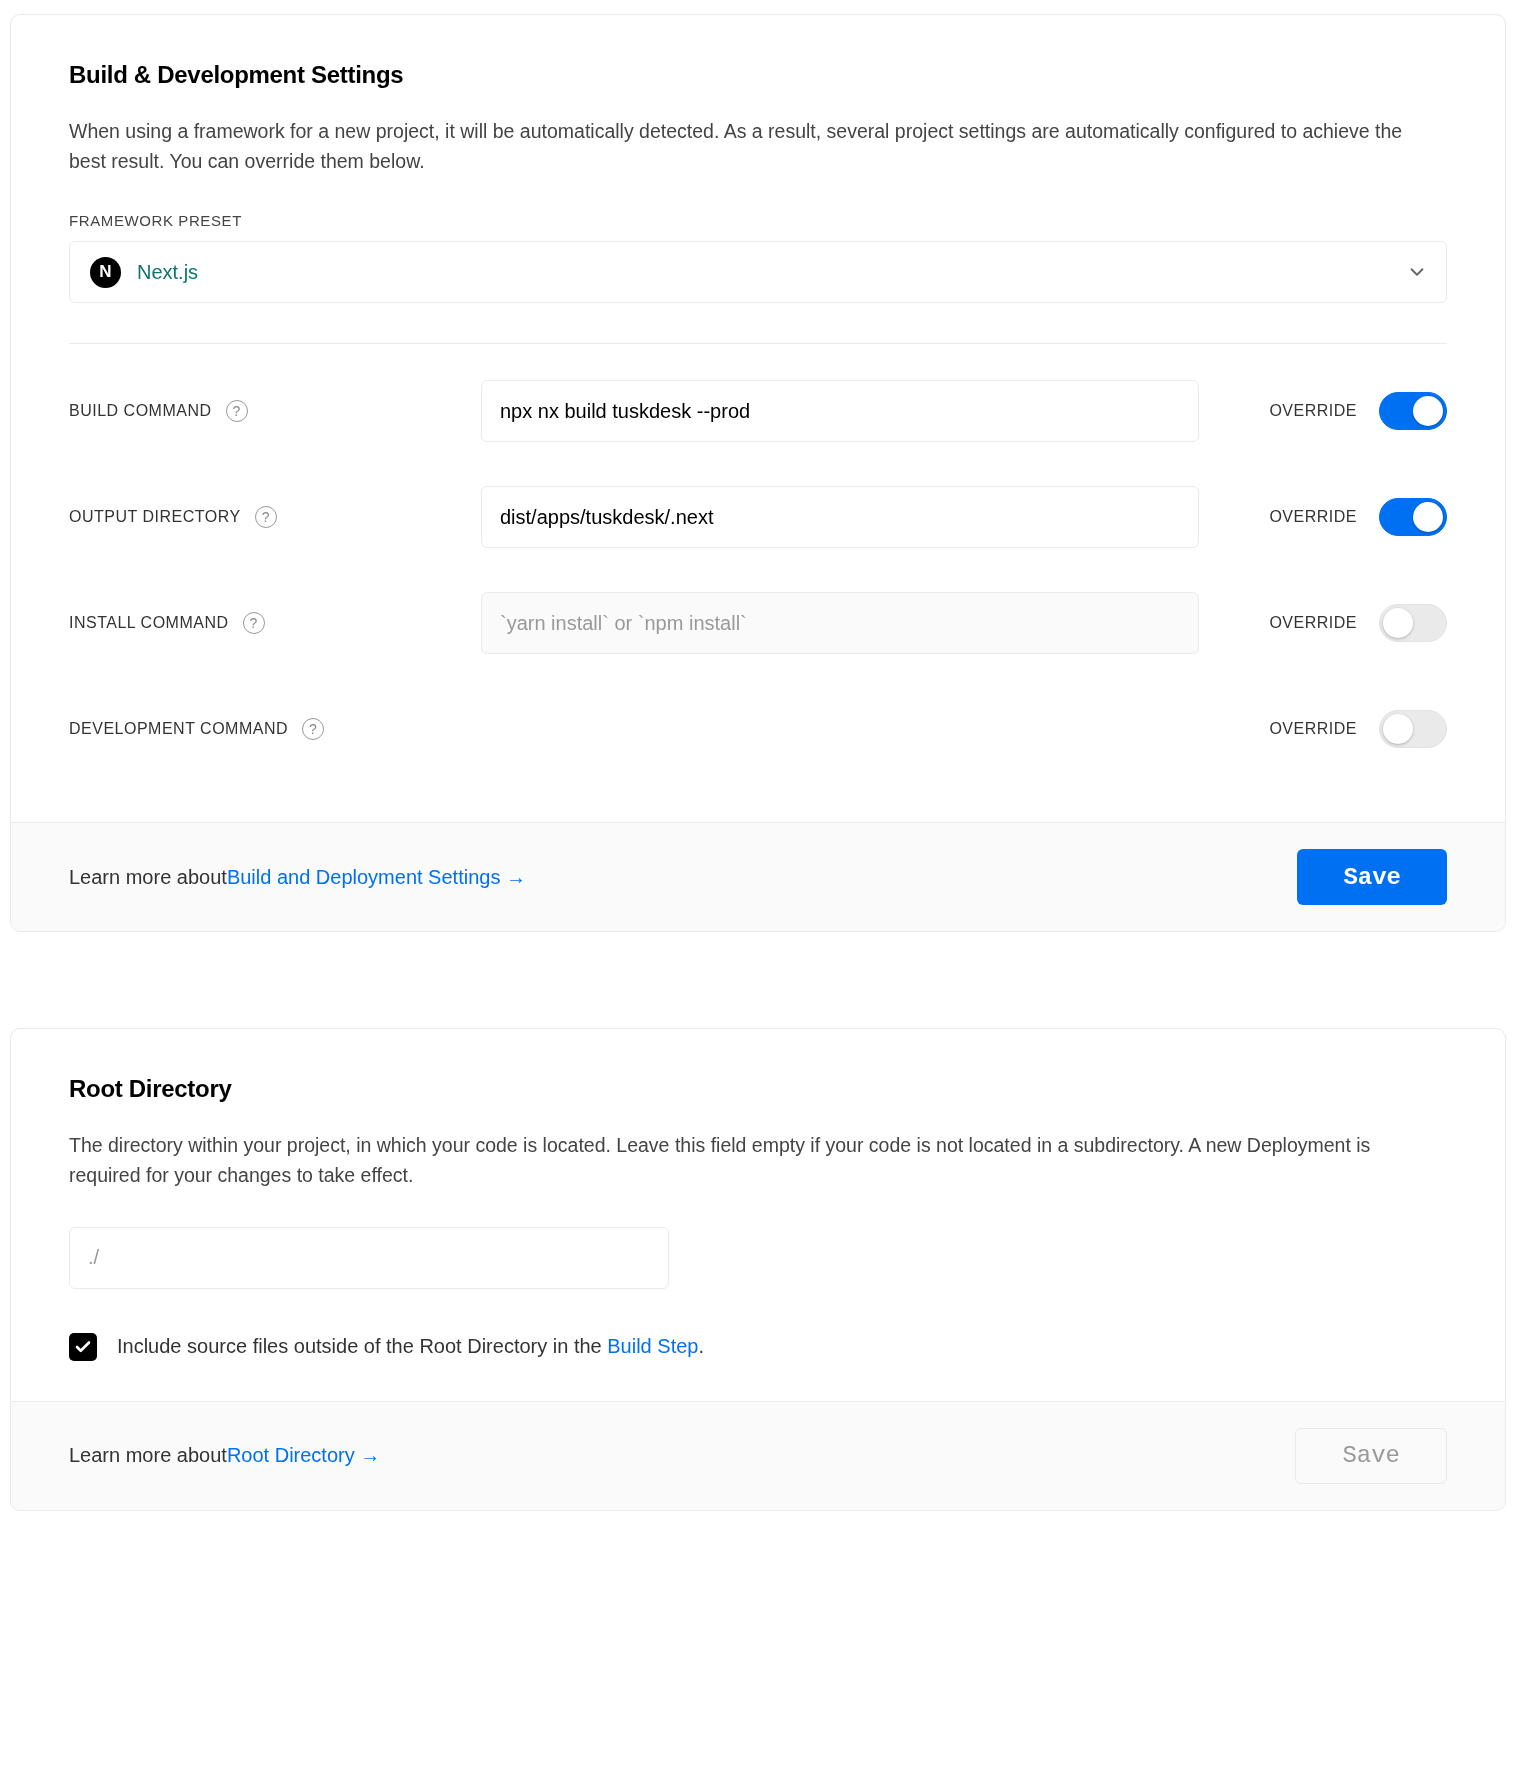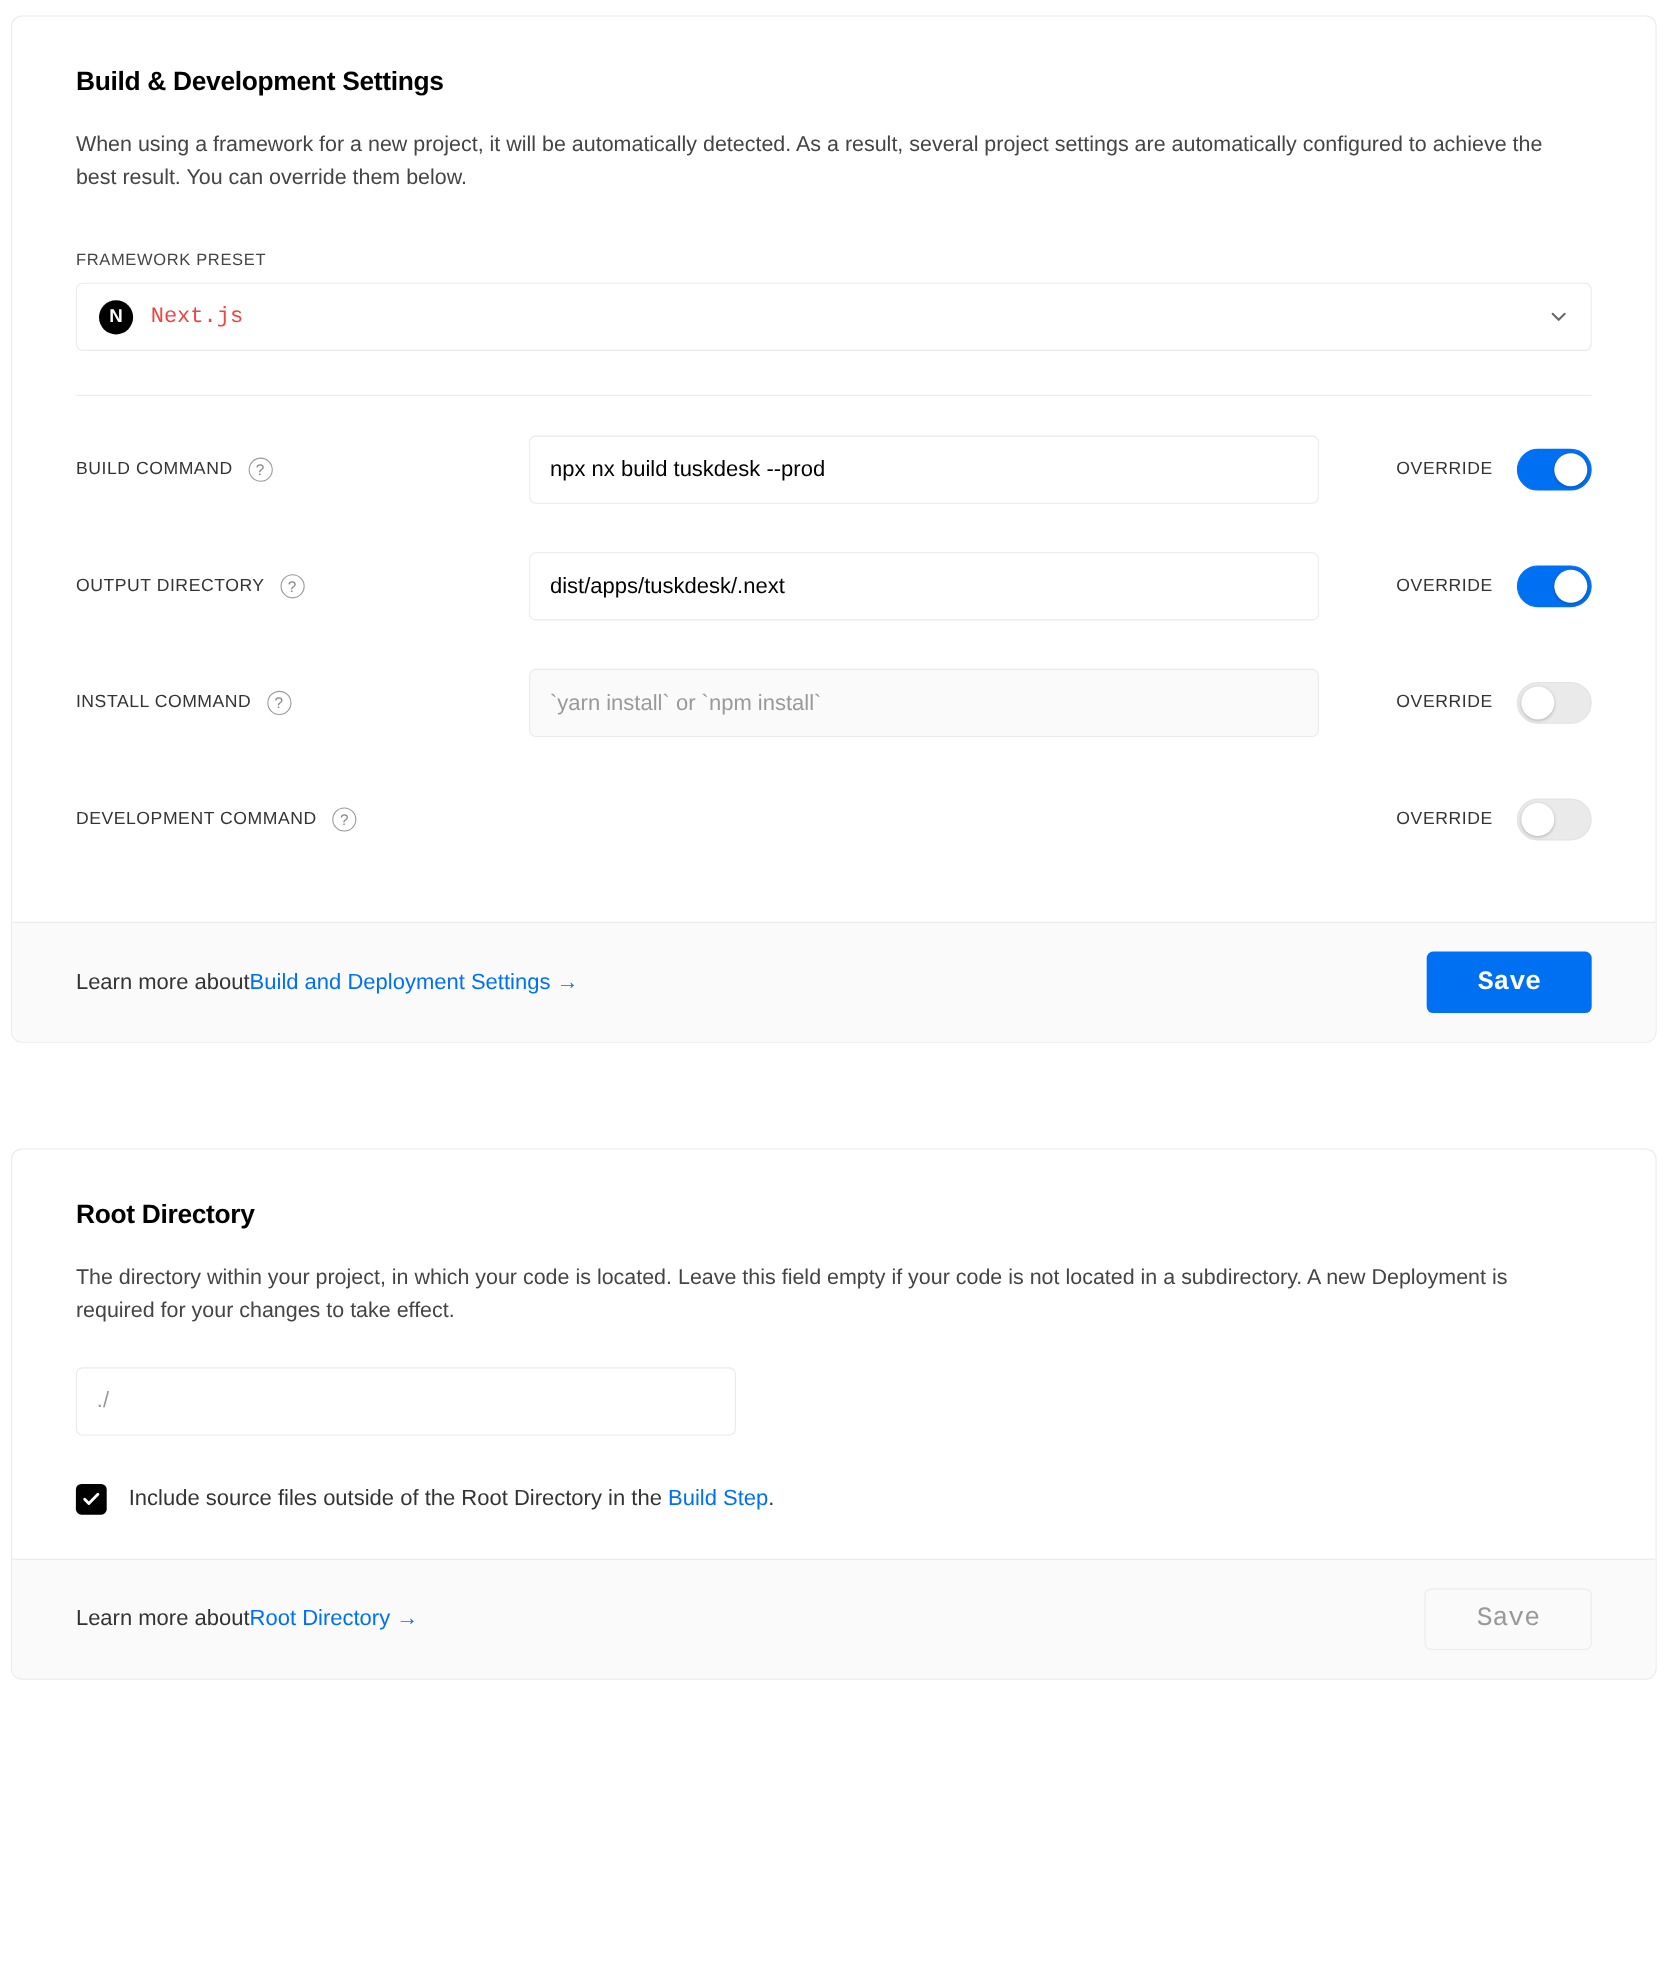--- a/index.html
+++ b/index.html
@@ -40,21 +40,21 @@
     line-height: 1.52;
     color: #444444;
     margin: 0;
     max-width: 1355px;
   }
 
   .field-label-top {
     font-size: 15px;
     letter-spacing: 0.6px;
     color: #444444;
-    margin: 52px 0 12px 0;
+    margin: 36px 0 12px 0;
     text-transform: uppercase;
   }
 
   .select-box {
     height: 62px;
     border: 1px solid #eaeaea;
     border-radius: 6px;
     display: flex;
     align-items: center;
     padding: 0 18px 0 20px;
@@ -70,23 +70,22 @@
     display: flex;
     align-items: center;
     justify-content: center;
     font-size: 17px;
     font-weight: bold;
     margin-right: 16px;
     flex: 0 0 auto;
   }
   .select-box .sel-label {
     font-size: 20px;
-    color: #ef4444;
+    color: #0f766e;
     flex: 1 1 auto;
-    font-family: Liberation Mono, monospace;
   }
   .chev {
     width: 22px;
     height: 22px;
     flex: 0 0 auto;
     color: #666;
   }
 
   .divider {
     height: 1px;

